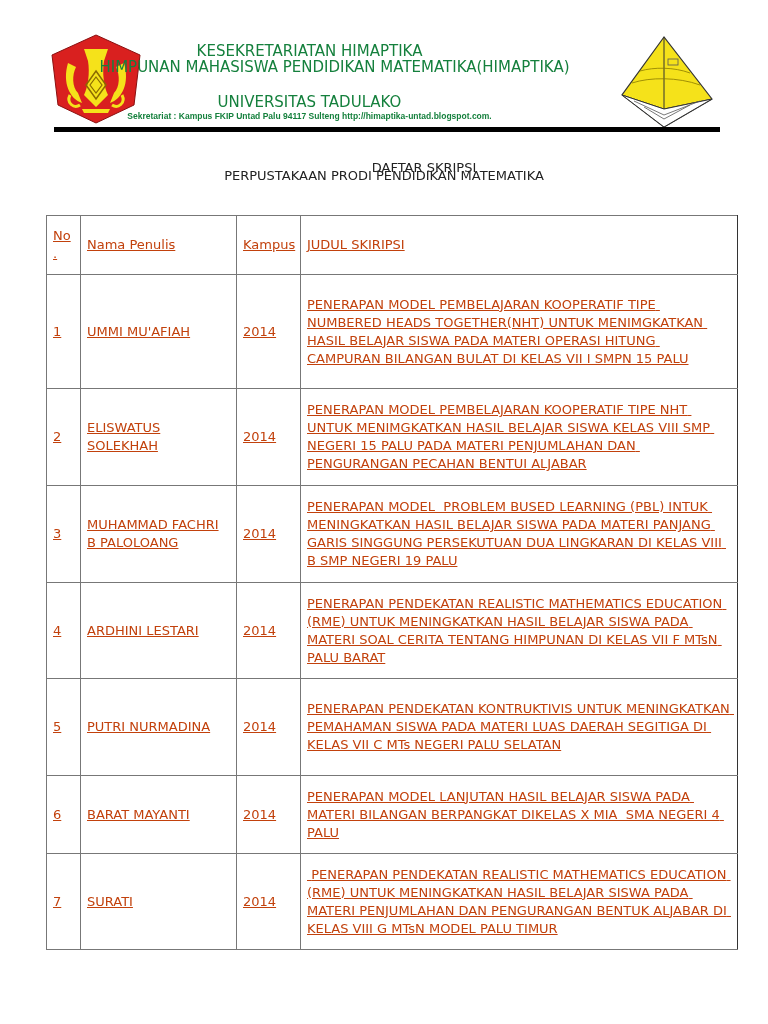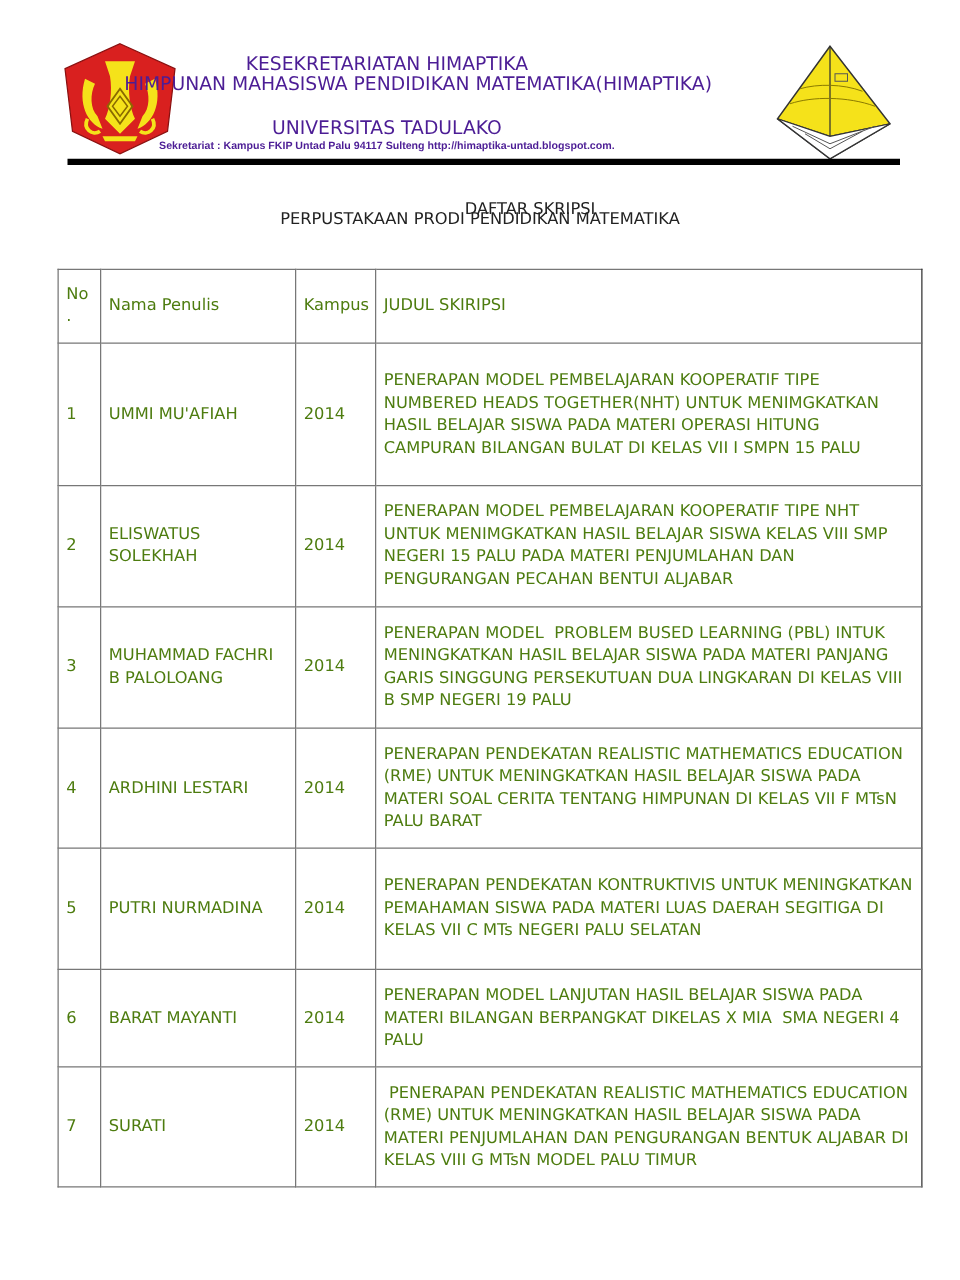--- a/index.html
+++ b/index.html
@@ -3,35 +3,35 @@
 <meta charset="utf-8">
 <style>
   html, body { margin: 0; padding: 0; background: #ffffff; }
   body { width: 768px; height: 1024px; position: relative; overflow: hidden;
          font-family: "DejaVu Sans", sans-serif; color: #1a1a1a; }
 
   .letterhead { position: absolute; left: 0; top: 0; width: 768px; height: 140px; }
   .logo-left { position: absolute; left: 48px; top: 33px; width: 96px; height: 92px; }
   .logo-right { position: absolute; left: 610px; top: 33px; width: 112px; height: 96px; }
   .lh-line { position: absolute; left: 0; width: 619px; text-align: center;
-             font-family: "DejaVu Sans", sans-serif; color: #4c1d95; white-space: nowrap; }
+             font-family: "DejaVu Sans", sans-serif; color: #15803d; white-space: nowrap; }
   .lh1 { top: 42px; font-size: 15px; }
   .lh2 { top: 58px; font-size: 15px; margin-left: 25px; }
   .lh3 { top: 76px; font-size: 15px; }
   .lh4 { top: 93px; font-size: 15px; }
   .lh5 { top: 111px; font-size: 8.5px; font-family: Liberation Sans, sans-serif; font-weight: bold; left: 0; }
   .lh-rule { position: absolute; left: 54px; top: 127px; width: 666px; height: 5px; background: #000; }
 
   .doc-title { position: absolute; left: 0; width: 768px; text-align: center;
                font-size: 13px; color: #222; font-family: "DejaVu Sans", sans-serif; }
   .t1 { top: 160px; padding-left: 40px; }
   .t2 { top: 168px; }
 
   table.skripsi { position: absolute; left: 46px; top: 215px; width: 691px;
-                  border-collapse: collapse; table-layout: fixed; font-size: 13px; color: #4d7c0f; }
+                  border-collapse: collapse; table-layout: fixed; font-size: 13px; color: #c2410c; text-decoration: underline; }
   table.skripsi td, table.skripsi th { border: 1.5px solid #777; vertical-align: middle;
                   padding: 0 6px; font-weight: normal; text-align: left; line-height: 18px; }
   table.skripsi td.judul, table.skripsi th.judul { border-left: 1.5px solid #222; border-right: 1.5px solid #333; }
   table.skripsi tr { }
   th.c-no { vertical-align: top; padding-top: 14px; }
   th.judul { vertical-align: bottom; padding-bottom: 12px; }
   th.tahun { padding-bottom: 6px; }
   .row-title { white-space: pre-wrap; }
 </style>
 </head>

